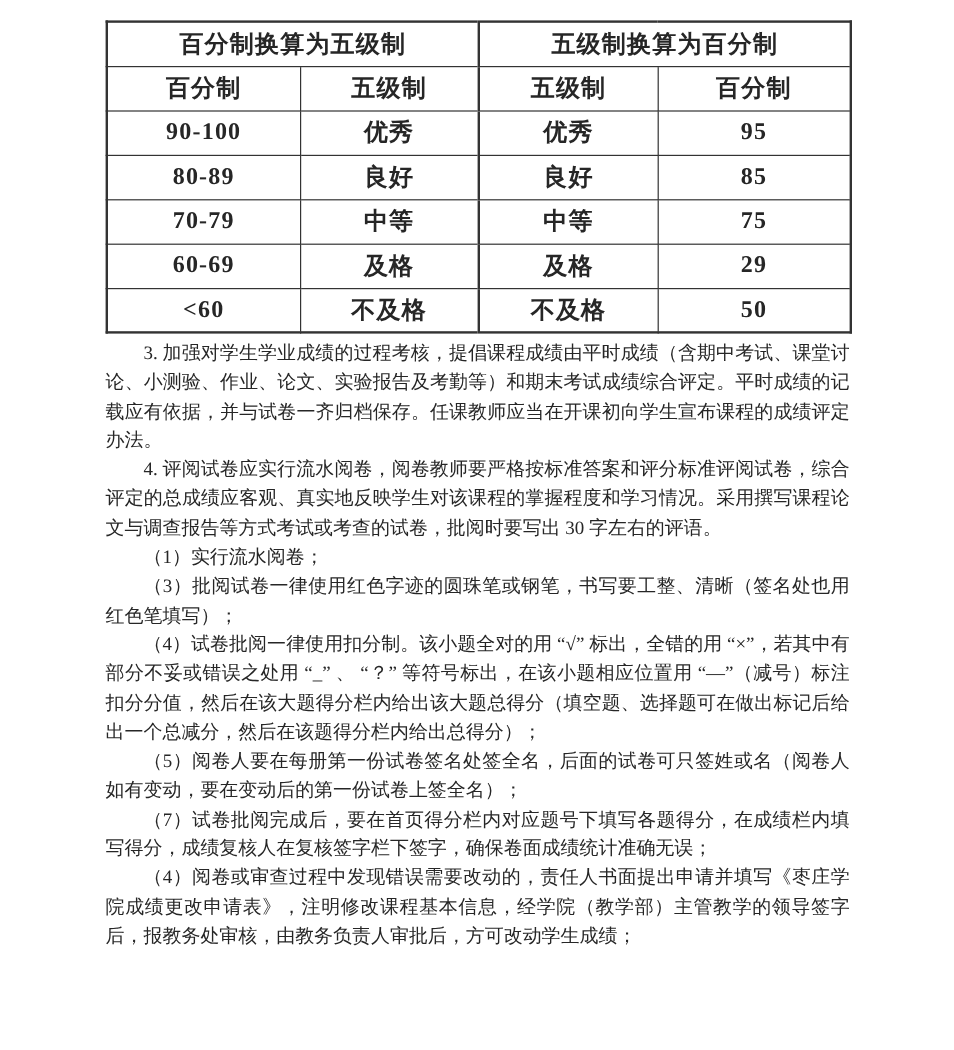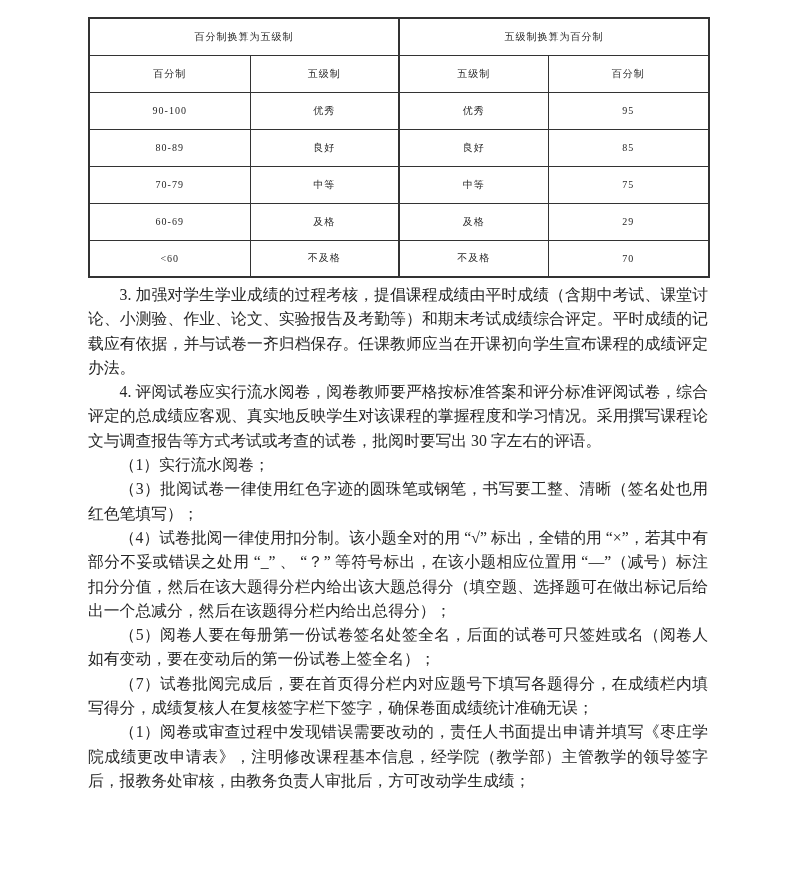--- a/index.html
+++ b/index.html
@@ -20,22 +20,23 @@
     table-layout: fixed;
     width: 620px;
     border: 2px solid #333333;
   }
   .grade-table td {
     border: 1px solid #333333;
     height: 37px;
     padding: 0;
     text-align: center;
     vertical-align: middle;
-    font-size: 10px;
+    font-size: 20px;
     letter-spacing: 1px;
+    font-weight: bold;
   }
   .grade-table td.mid-divider {
     border-left: 2px solid #333333;
   }
   .body-text {
     width: 620px;
     margin-top: 5px;
     font-size: 15.8px;
     line-height: 24.3px;
     text-align: justify;
@@ -90,29 +91,29 @@
     <tr>
       <td>60-69</td>
       <td>及格</td>
       <td class="mid-divider">及格</td>
       <td>29</td>
     </tr>
     <tr>
       <td>&lt;60</td>
       <td>不及格</td>
       <td class="mid-divider">不及格</td>
-      <td>70</td>
+      <td>50</td>
     </tr>
   </tbody>
     </table>
 
   <div class="body-text">
     <p>3. 加强对学生学业成绩的过程考核，提倡课程成绩由平时成绩（含期中考试、课堂讨论、小测验、作业、论文、实验报告及考勤等）和期末考试成绩综合评定。平时成绩的记载应有依据，并与试卷一齐归档保存。任课教师应当在开课初向学生宣布课程的成绩评定办法。</p>
     <p>4. 评阅试卷应实行流水阅卷，阅卷教师要严格按标准答案和评分标准评阅试卷，综合评定的总成绩应客观、真实地反映学生对该课程的掌握程度和学习情况。采用撰写课程论文与调查报告等方式考试或考查的试卷，批阅时要写出 30 字左右的评语。</p>
     <p>（1）实行流水阅卷；</p>
     <p>（3）批阅试卷一律使用红色字迹的圆珠笔或钢笔，书写要工整、清晰（签名处也用红色笔填写）；</p>
     <p>（4）试卷批阅一律使用扣分制。该小题全对的用 “√” 标出，全错的用 “×”，若其中有部分不妥或错误之处用 “_” 、 “？” 等符号标出，在该小题相应位置用 “—”（减号）标注扣分分值，然后在该大题得分栏内给出该大题总得分（填空题、选择题可在做出标记后给出一个总减分，然后在该题得分栏内给出总得分）；</p>
     <p>（5）阅卷人要在每册第一份试卷签名处签全名，后面的试卷可只签姓或名（阅卷人如有变动，要在变动后的第一份试卷上签全名）；</p>
     <p>（7）试卷批阅完成后，要在首页得分栏内对应题号下填写各题得分，在成绩栏内填写得分，成绩复核人在复核签字栏下签字，确保卷面成绩统计准确无误；</p>
-    <p>（1）阅卷或审查过程中发现错误需要改动的，责任人书面提出申请并填写《枣庄学院成绩更改申请表》，注明修改课程基本信息，经学院（教学部）主管教学的领导签字后，报教务处审核，由教务负责人审批后，方可改动学生成绩；</p>
+    <p>（4）阅卷或审查过程中发现错误需要改动的，责任人书面提出申请并填写《枣庄学院成绩更改申请表》，注明修改课程基本信息，经学院（教学部）主管教学的领导签字后，报教务处审核，由教务负责人审批后，方可改动学生成绩；</p>
   </div>
 
 </div>
 
 </body></html>

